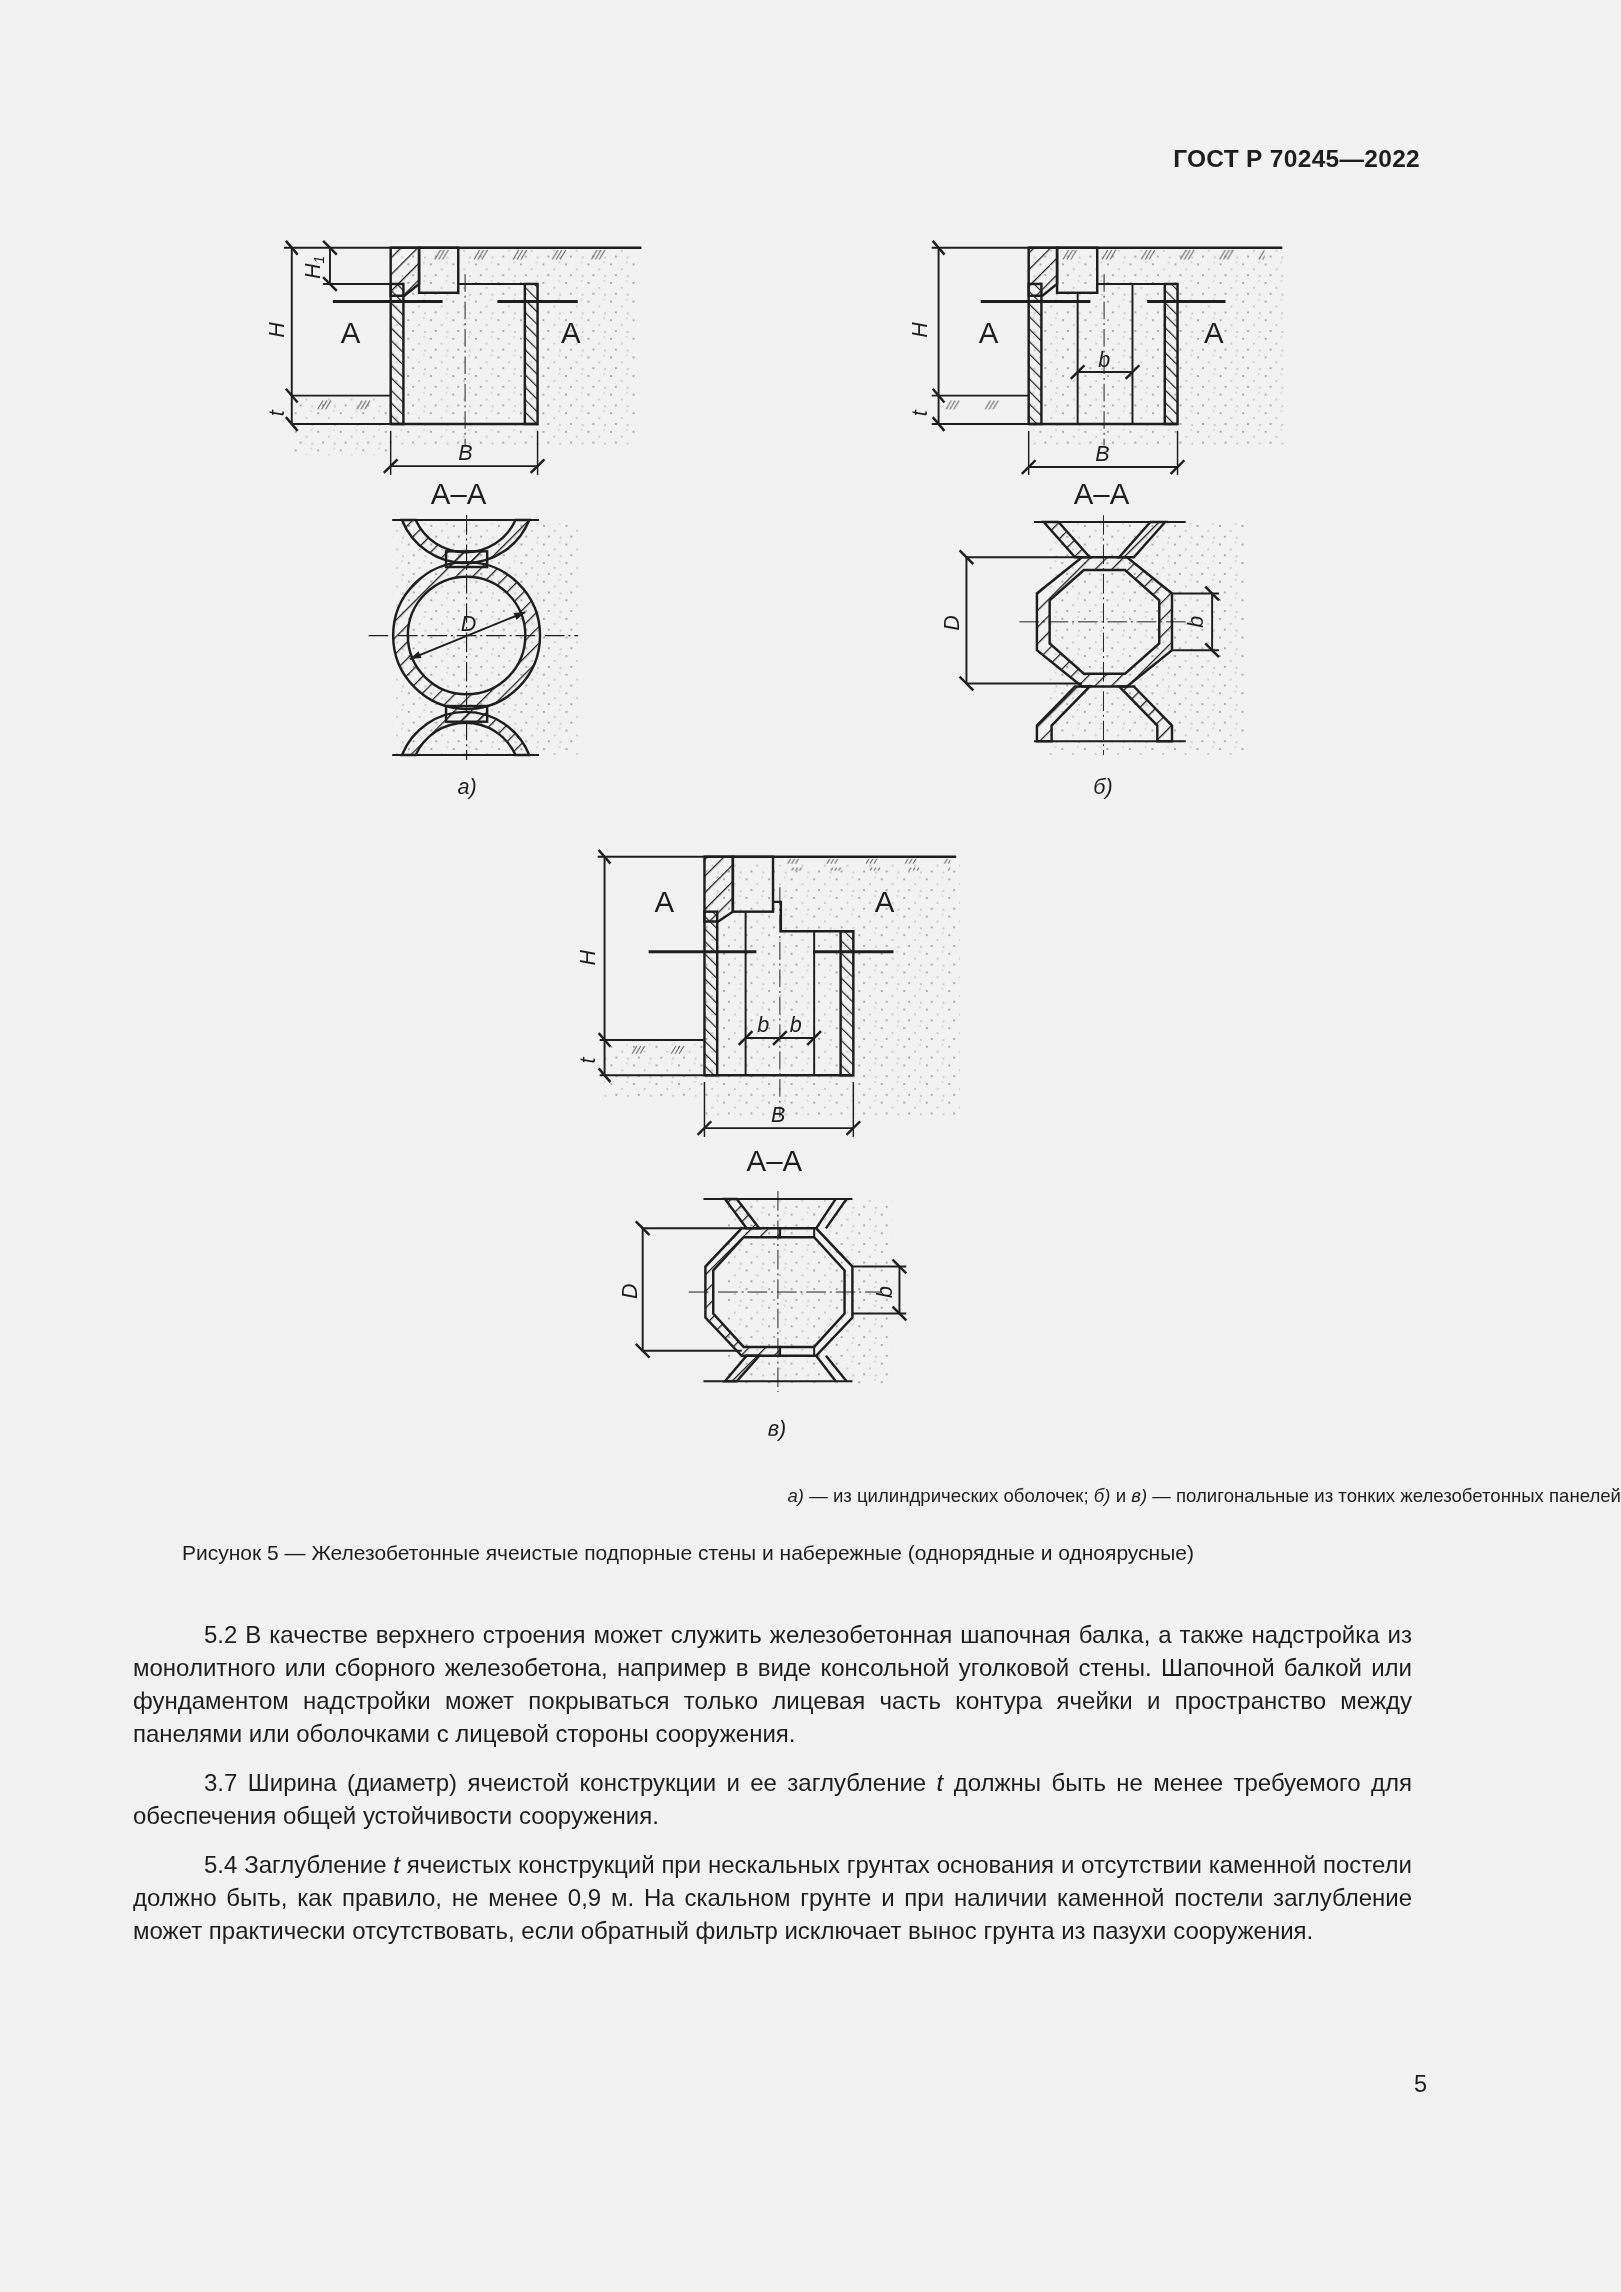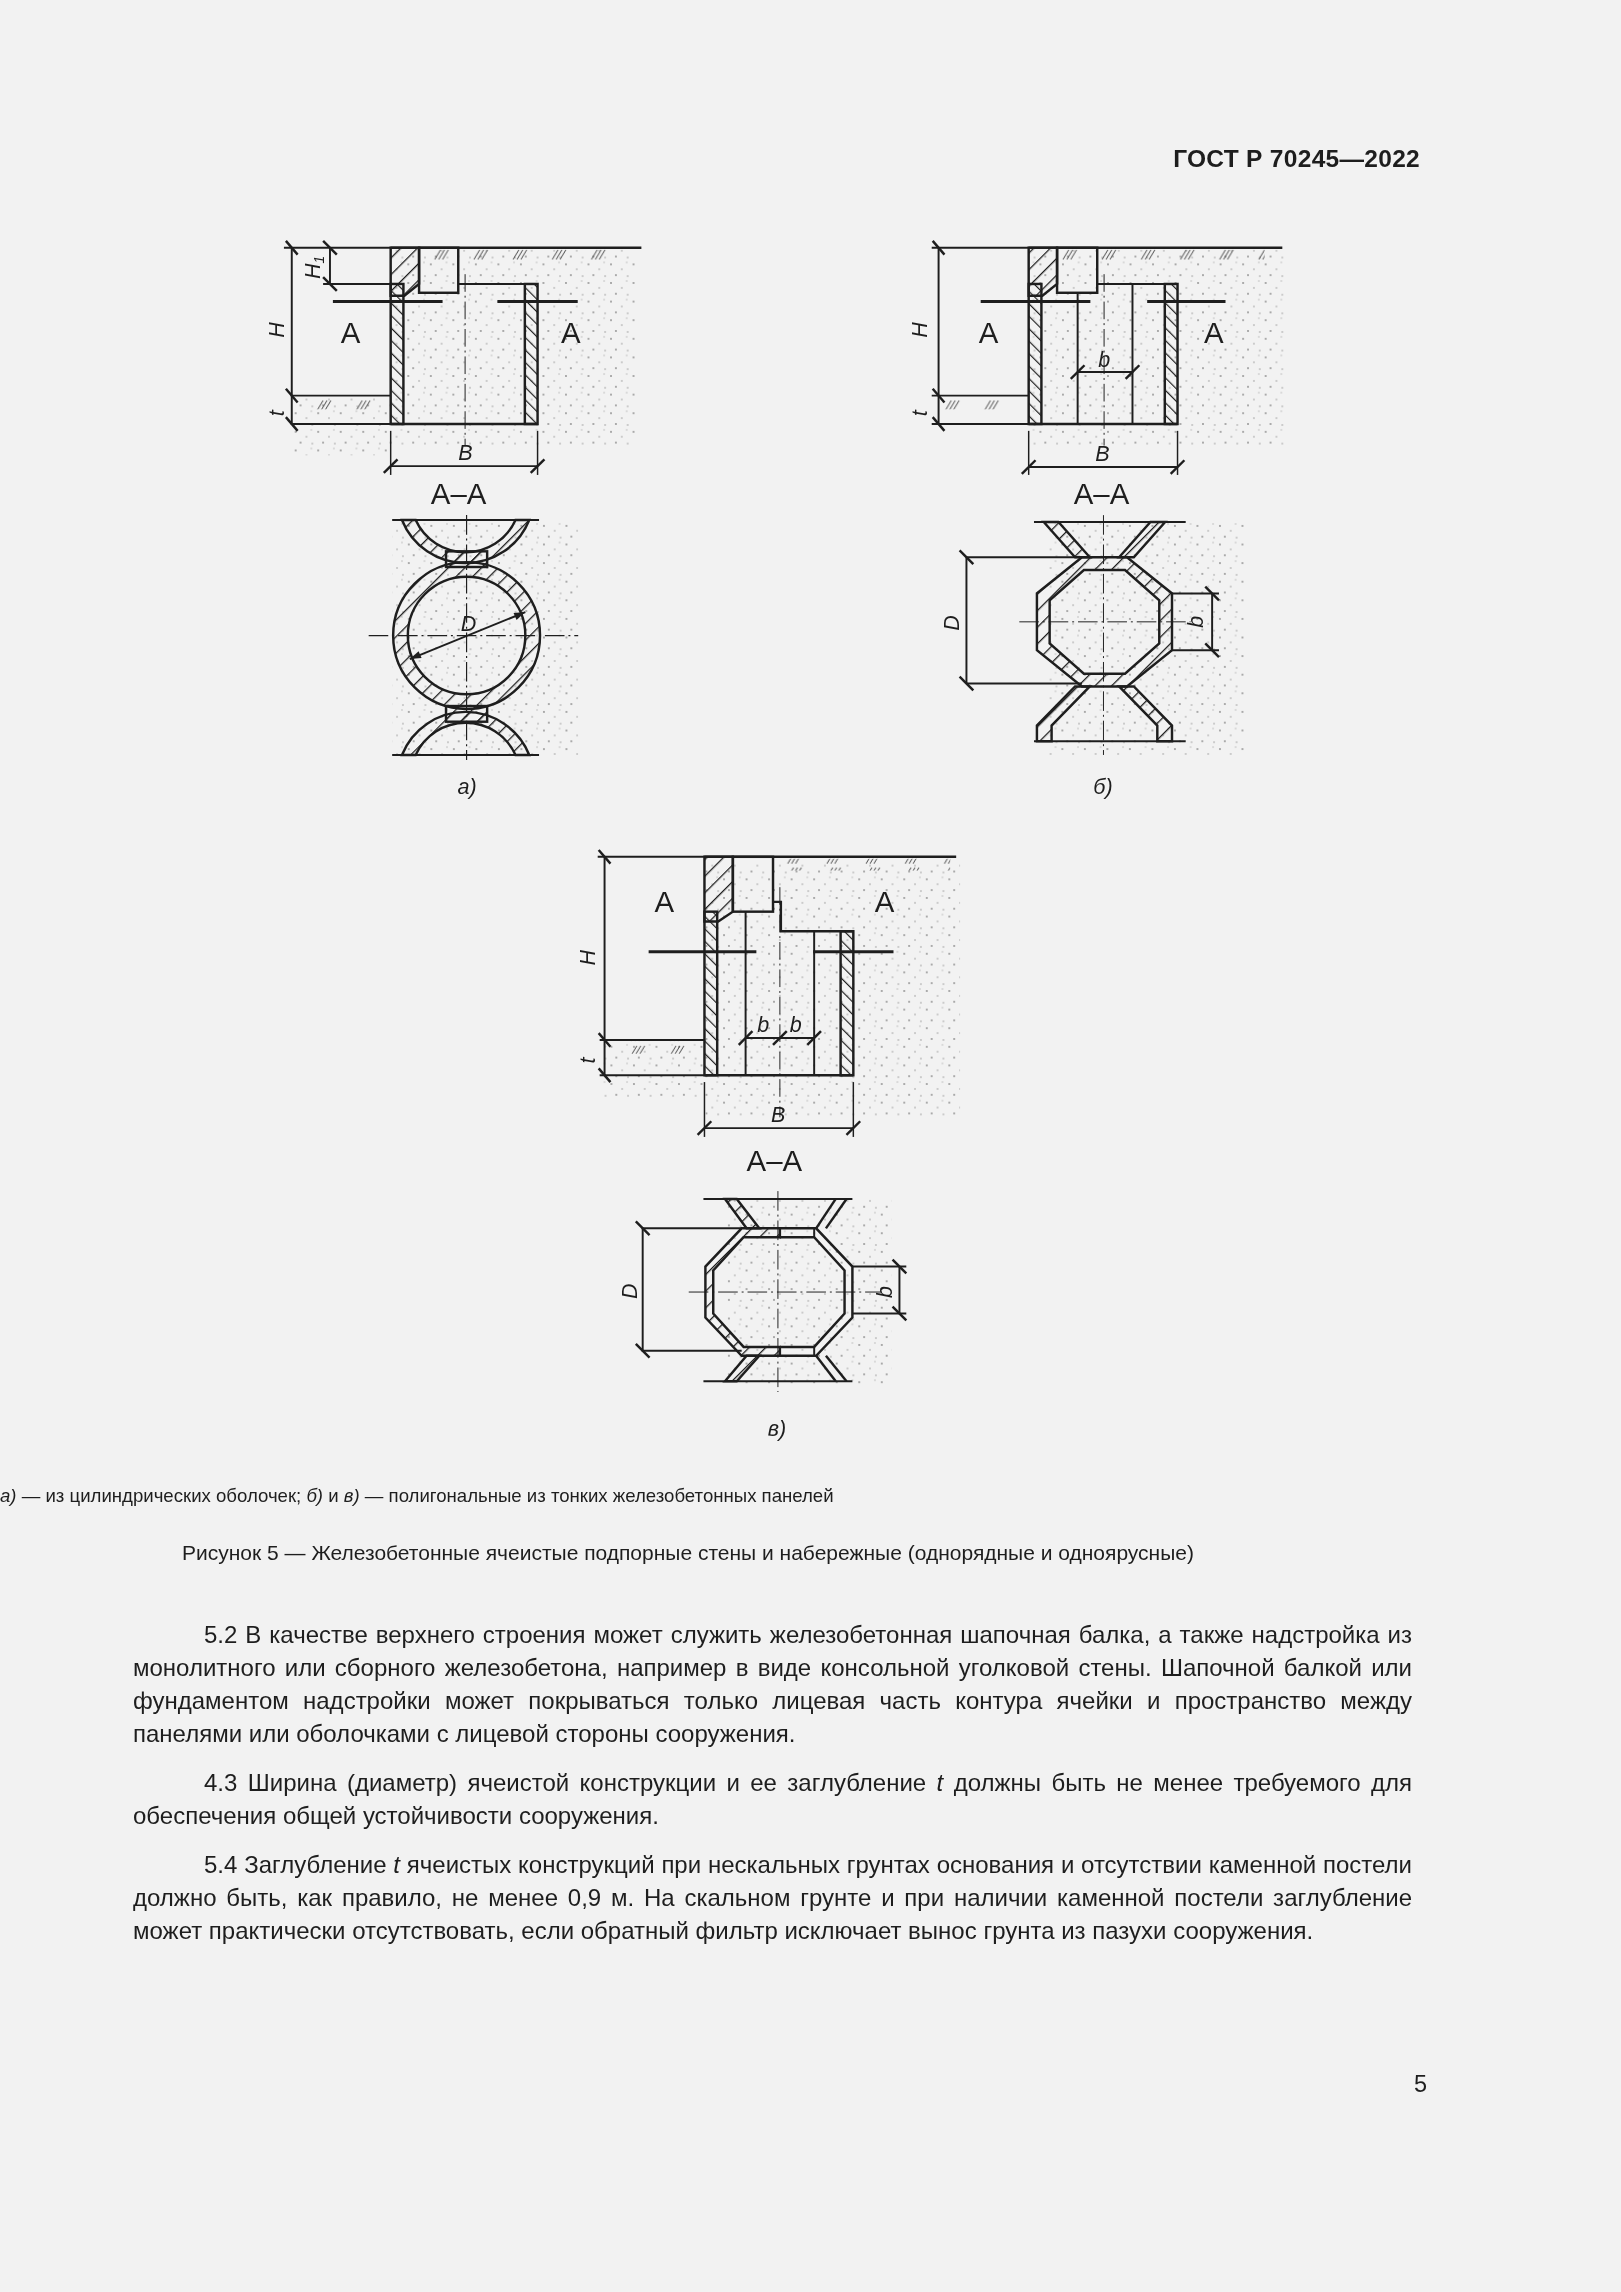--- a/index.html
+++ b/index.html
@@ -16,21 +16,21 @@
     font-size: 24.5px; font-weight: bold; letter-spacing: 0.3px;
   }
   svg.fig { position: absolute; overflow: visible; }
   .lbl { font-family: "Liberation Sans", sans-serif; fill: #1e1e1e; }
   .lbl-big { font-size: 30px; }
   .lbl-it { font-style: italic; font-size: 22px; }
   .sub-label {
     position: absolute; font-style: italic; font-size: 21.6px; transform: translateX(-50%);
   }
   .legend {
-    position: absolute; top: 1485px; left: 0; width: 1621px; text-align: left;
+    position: absolute; top: 1485px; left: 0; width: 1621px; text-align: right;
     font-size: 18.6px;
   }
   .legend i { font-style: italic; }
   .caption {
     position: absolute; top: 1541px; left: 0; width: 1376px; text-align: center;
     font-size: 21px;
   }
   .body-text {
     position: absolute; top: 1602px; left: 117px; width: 1311px;
     font-size: 24px; line-height: 33px; text-align: justify;
@@ -301,18 +301,18 @@
 <div class="sub-label" style="left:777px;top:1416px">в)</div>
 
 <div class="legend">
   <i>а)</i><span> — из цилиндрических оболочек; </span><i>б)</i><span> и </span><i>в)</i><span> — полигональные из тонких железобетонных панелей</span>
 </div>
 
 <div class="caption">Рисунок 5 — Железобетонные ячеистые подпорные стены и набережные (однорядные и одноярусные)</div>
 
 <div class="body-text">
   <p>5.2 В качестве верхнего строения может служить железобетонная шапочная балка, а также надстройка из монолитного или сборного железобетона, например в виде консольной уголковой стены. Шапочной балкой или фундаментом надстройки может покрываться только лицевая часть контура ячейки и пространство между панелями или оболочками с лицевой стороны сооружения.</p>
-  <p><span>4.3 Ширина (диаметр) ячеистой конструкции и ее заглубление </span><i>t</i><span> должны быть не менее требуемого для обеспечения общей устойчивости сооружения.</span></p>
+  <p><span>3.7 Ширина (диаметр) ячеистой конструкции и ее заглубление </span><i>t</i><span> должны быть не менее требуемого для обеспечения общей устойчивости сооружения.</span></p>
   <p><span>5.4 Заглубление </span><i>t</i><span> ячеистых конструкций при нескальных грунтах основания и отсутствии каменной постели должно быть, как правило, не менее 0,9 м. На скальном грунте и при наличии каменной постели заглубление может практически отсутствовать, если обратный фильтр исключает вынос грунта из пазухи сооружения.</span></p>
 </div>
 
 <div class="page-num">5</div>
 
 
 </body></html>

